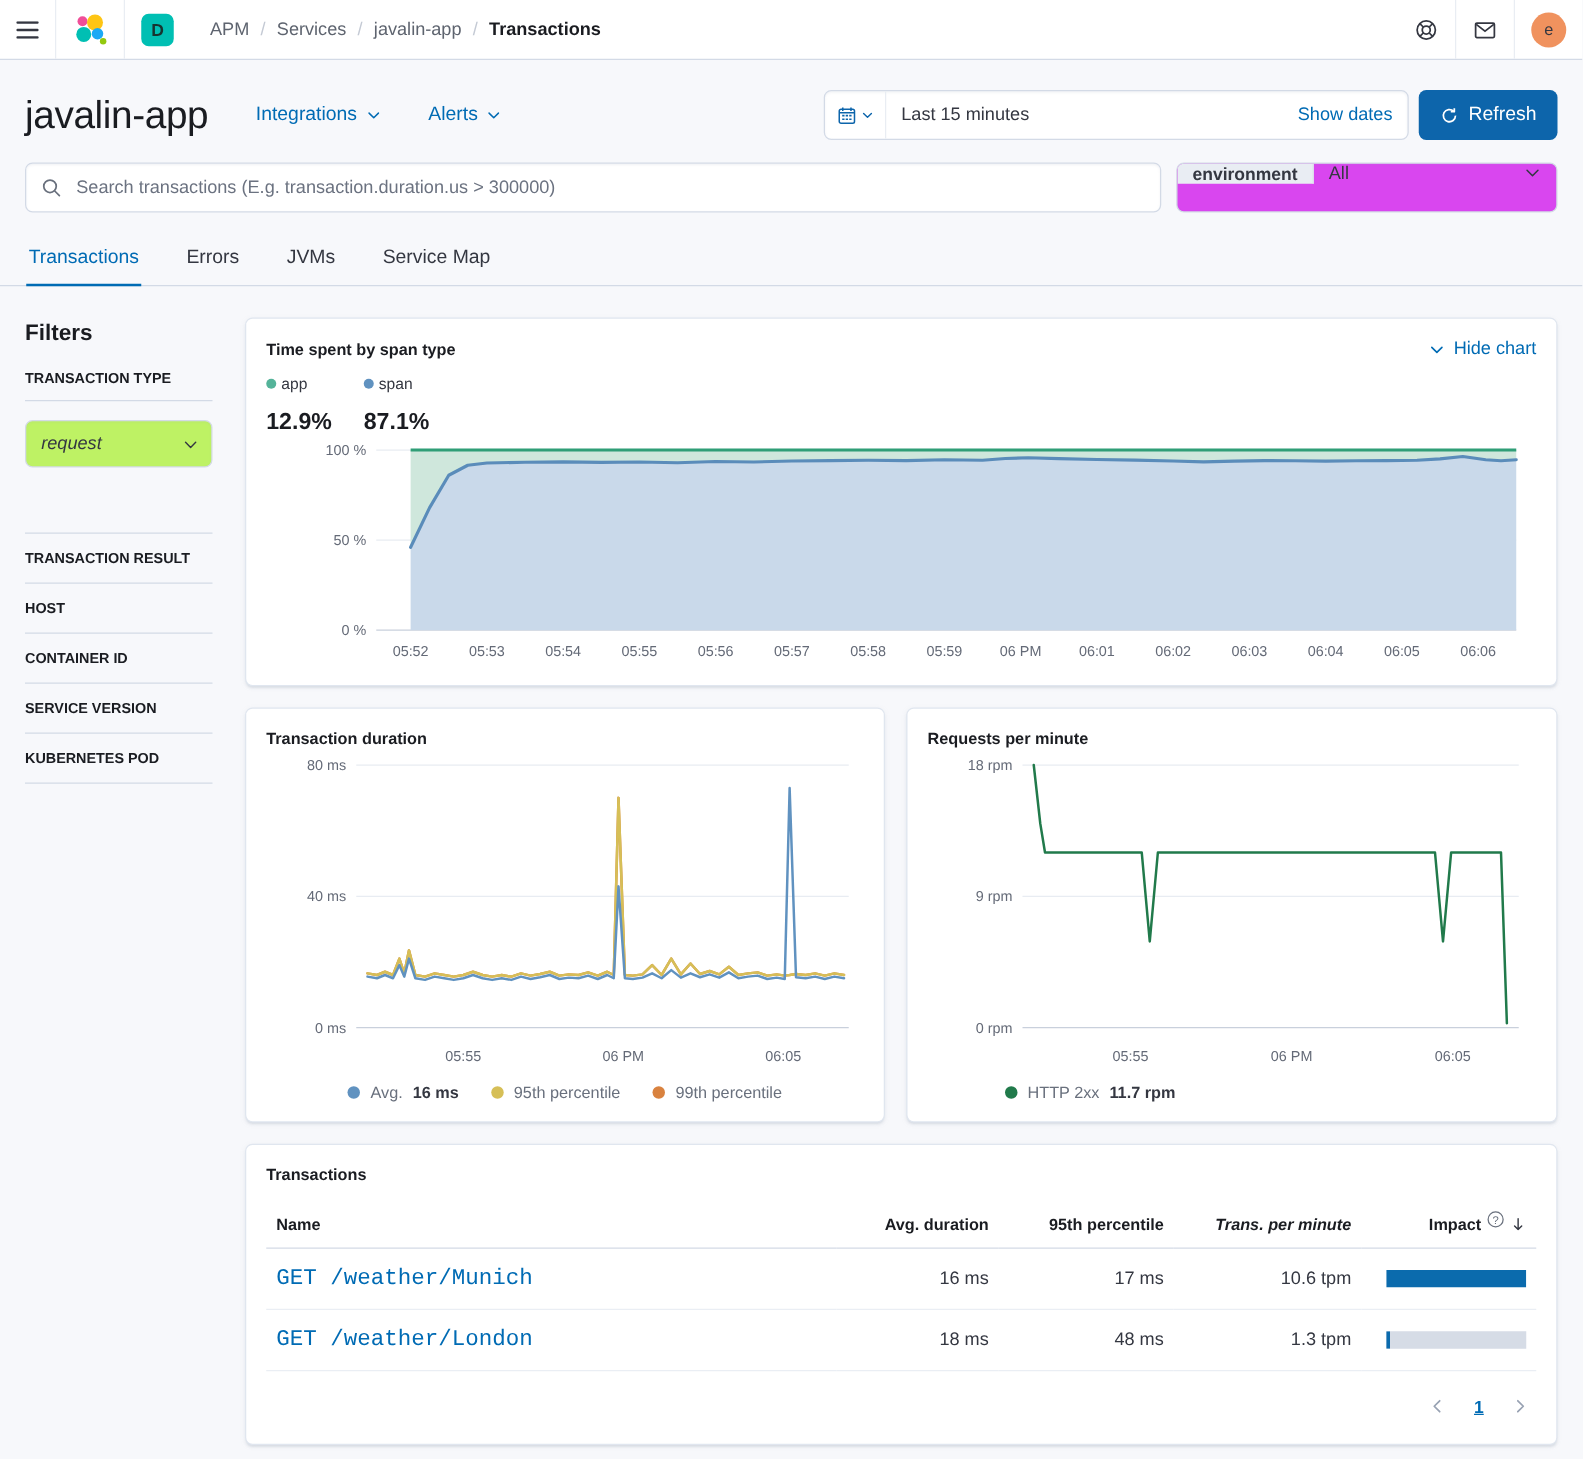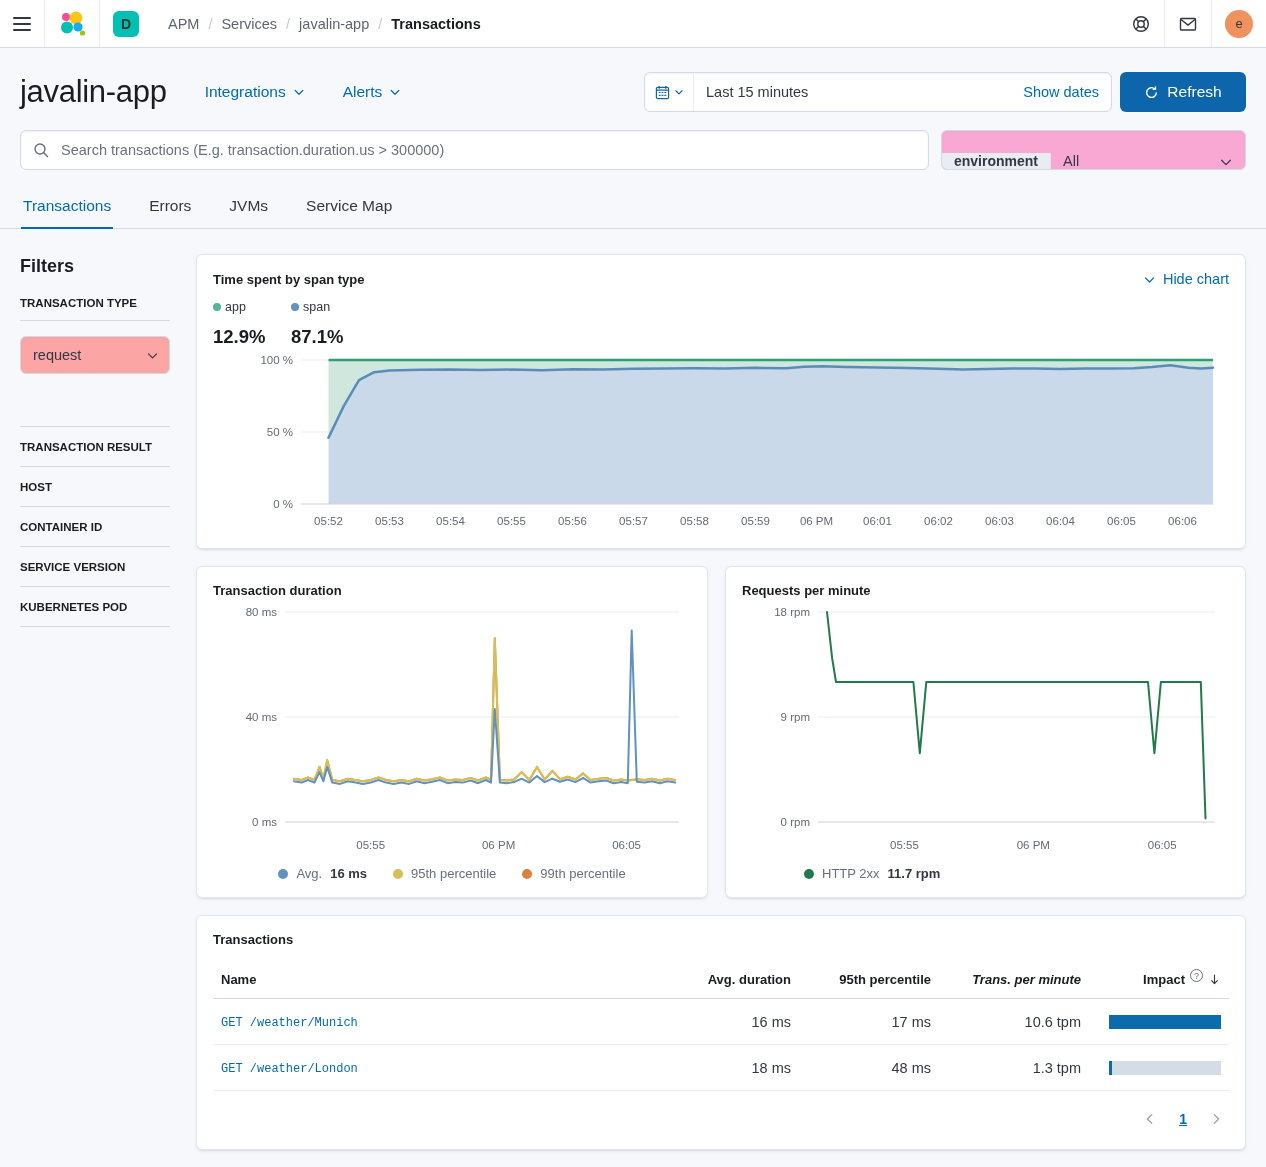--- a/index.html
+++ b/index.html
@@ -34,51 +34,51 @@
     align-items:center; gap:7px; cursor:pointer; }
   .right-controls { margin-left:auto; display:flex; gap:8px; align-items:center; }
   .datepicker { display:flex; align-items:stretch; width:468px; height:40px;
     background:#fff; border:1px solid #d3dae6; border-radius:6px; overflow:hidden;
     box-shadow: inset 0 1px 2px rgba(152,162,179,.15); }
   .dp-btn { width:49px; display:flex; align-items:center; justify-content:center; gap:4px;
     border-right:1px solid #e9edf3; cursor:pointer; color:#343741; }
   .dp-text { flex:1; display:flex; align-items:center; padding:0 12px; font-size:14.5px; cursor:pointer; }
   .dp-showdates { display:flex; align-items:center; padding:0 12px; color:#006BB4;
     font-size:14.5px; font-weight:500; cursor:pointer; white-space:nowrap; }
-  .refresh-btn { width:126px; height:40px; border:none; border-radius:6px; background:#0d65ab;
+  .refresh-btn { width:111px; height:40px; border:none; border-radius:6px; background:#0d65ab;
     color:#fff; font-size:15.5px; font-family:inherit; display:flex; align-items:center;
     justify-content:center; gap:8px; cursor:pointer;text-align:right; }
   
   .search-row { display:flex; gap:12px; padding:8px 20px 0; }
   .search-wrap { position:relative; flex:1; }
   .search-wrap svg { position:absolute; left:13px; top:12px; }
   .search-input { width:100%; height:40px; border:1px solid #d3dae6; border-radius:6px;
     background:#fff; padding:0 12px 0 40px; font-size:14.5px; font-family:inherit;
     color:#343741; box-shadow: inset 0 1px 2px rgba(152,162,179,.15); }
   .search-input::placeholder { color:#6b7280; }
-  .env-select { width:305px; height:40px; display:flex; align-items:flex-end;
-    border:1px solid #d3dae6; border-radius:6px; background:#f9a8d4; overflow:hidden; cursor:pointer;
+  .env-select { width:305px; height:40px; display:flex; align-items:flex-start;
+    border:1px solid #d3dae6; border-radius:6px; background:#d946ef; overflow:hidden; cursor:pointer;
     box-shadow: inset 0 1px 2px rgba(152,162,179,.1); }
   .env-label { background:#e9edf3; display:flex; align-items:center; padding:0 12px;
     font-weight:600; font-size:14px; border-right:1px solid #dde3ec; }
   .env-value { flex:1; display:flex; align-items:center; padding:0 12px; font-size:14.5px; }
   .env-chev { display:flex; align-items:center; padding-right:12px; color:#343741; }
   
   .tabs { display:flex; gap:34px; padding:0 21px; margin-top:16px; border-bottom:1px solid #d3dae6; }
   .tab { padding:11px 2px 12px; font-size:15.5px; color:#343741; cursor:pointer; }
   .tab.active { color:#006BB4; border-bottom:2px solid #006BB4; margin-bottom:-1px; }
   
   .main { display:flex; gap:26px; padding:25px 20px 20px; align-items:flex-start; }
   .filters { width:150px; flex-shrink:0; }
   .filters-title { font-size:18px; font-weight:700; color:#1a1c21; margin:2px 0 20px; }
   .filter-label { font-size:11.5px; font-weight:700; color:#1a1c21; padding-bottom:11px;
     border-bottom:1px solid #d3dae6; }
   .type-select { margin-top:15px; height:38px; border:1px solid #d3dae6; border-radius:6px;
-    background:#fca5a5; display:flex; align-items:center; padding:0 10px 0 12px; font-size:14.5px;
-    justify-content:space-between; cursor:pointer; box-shadow: inset 0 1px 2px rgba(152,162,179,.1); }
+    background:#bef264; display:flex; align-items:center; padding:0 10px 0 12px; font-size:14.5px;
+    justify-content:space-between; cursor:pointer; box-shadow: inset 0 1px 2px rgba(152,162,179,.1); font-style: italic; }
   .filter-sections { margin-top:52px; border-top:1px solid #d3dae6; }
   .filter-section { font-size:11.5px; font-weight:700; color:#1a1c21; padding:14px 0 13px;
     border-bottom:1px solid #d3dae6; cursor:pointer; }
   .content { flex:1; min-width:0; display:flex; flex-direction:column; gap:17px; }
   .card { background:#fff; border:1px solid #e0e6ef; border-radius:6px; padding:16px;
     box-shadow:0 2px 2px -1px rgba(152,162,179,.25), 0 1px 5px -2px rgba(152,162,179,.25); }
   .card-title { font-size:13px; font-weight:700; color:#1a1c21; }
   .card-head { display:flex; align-items:center; justify-content:space-between; }
   .hide-chart { color:#006BB4; font-size:14.5px; display:flex; align-items:center; gap:7px; cursor:pointer; }
   
@@ -103,21 +103,21 @@
   .chart-legend .val { color:#343741; font-weight:600; }
   .chart-legend .val:empty { display:none; }
   
   .tx-table { width:100%; border-collapse:collapse; margin-top:14px; }
   .tx-table th { font-size:13px; font-weight:600; color:#1a1c21; text-align:right;
     padding:11px 8px; border-bottom:1px solid #d3dae6; white-space:nowrap; }
   .tx-table th:first-child { text-align:left; }
   .tx-table td { padding:14px 8px; text-align:right; font-size:14.5px; color:#343741;
     border-bottom:1px solid #eaeef4; }
   .tx-table td:first-child { text-align:left; }
-  .tx-name { font-family:"Liberation Mono","DejaVu Sans Mono",monospace; font-size:12px;
+  .tx-name { font-family:"Liberation Mono","DejaVu Sans Mono",monospace; font-size:18px;
     color:#006BB4; cursor:pointer; }
   .col-avg { width:130px; } .col-p95 { width:140px; } .col-tpm { width:150px;font-style:italic; } .col-impact { width:140px; }
   .impact-head { display:inline-flex; align-items:center; gap:5px; cursor:pointer; }
   .qmark { width:13px; height:13px; border:1px solid #69707d; border-radius:50%;
     font-size:9px; color:#69707d; display:inline-flex; align-items:center; justify-content:center;
     font-weight:400; position:relative; top:-4px; }
   .impact-track { width:112px; height:14px; background:#d6dce6; margin-left:auto; overflow:hidden; }
   .impact-fill { height:100%; background:#0b6bad; }
   .pagination { display:flex; justify-content:flex-end; align-items:center; gap:22px;
     padding:20px 6px 6px; }

